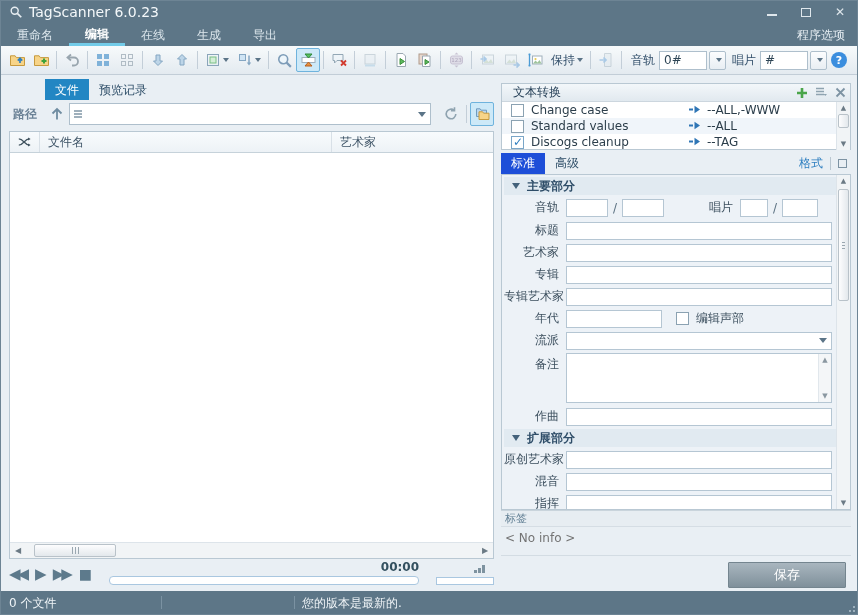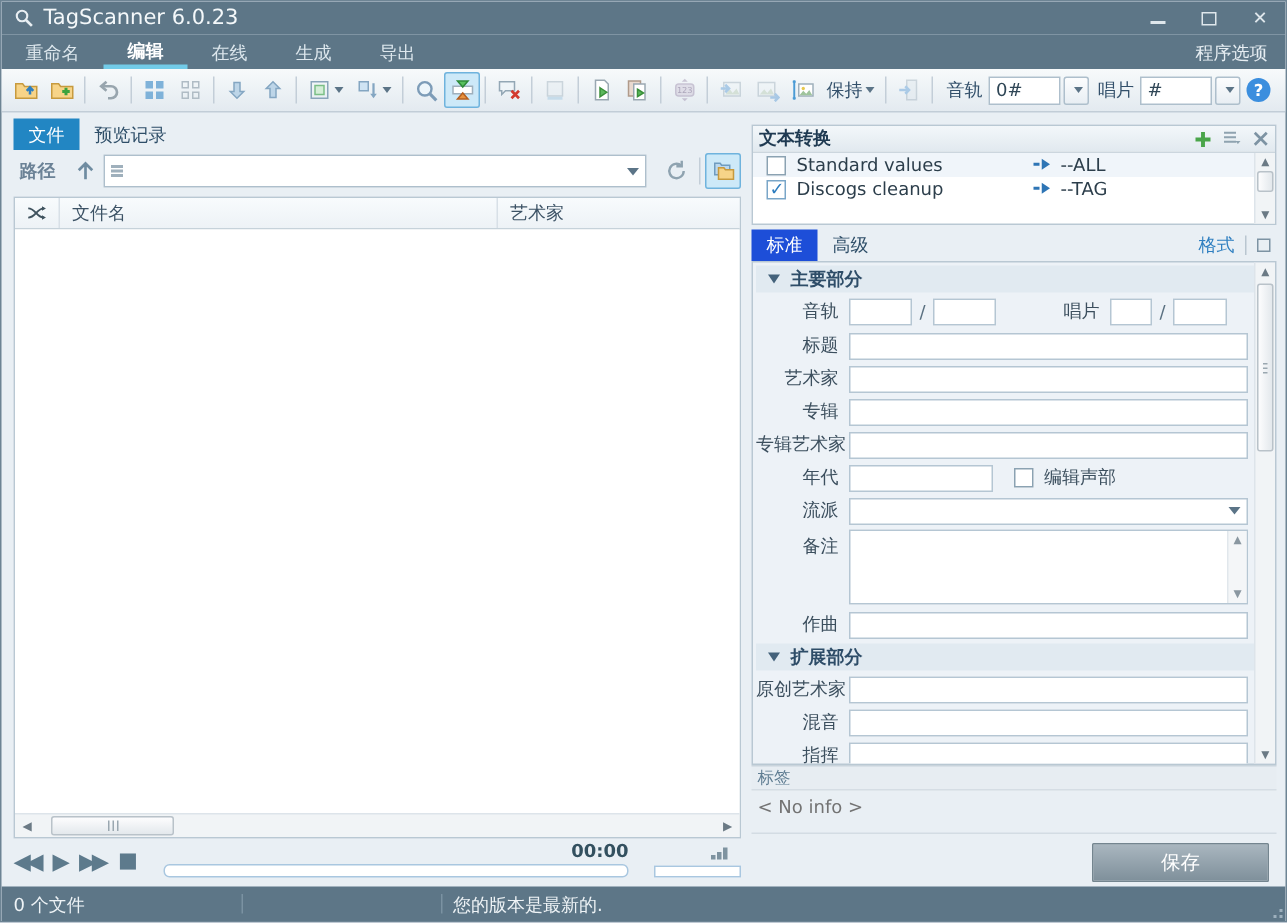--- a/index.html
+++ b/index.html
@@ -36,21 +36,21 @@
   .tb-ddbtn{width:17px;height:19px;margin-left:2px;border:1px solid #aebfcc;border-radius:2px;
     background:linear-gradient(#fcfdfe,#e8eef3);display:flex;align-items:center;justify-content:center;}
   .keep-btn{display:flex;align-items:center;padding:2px 4px;color:#33506b;}
   .help-btn{width:16px;height:16px;border-radius:50%;background:#3b8ede;color:#fff;font-weight:bold;
     display:flex;align-items:center;justify-content:center;font-size:11px;margin-left:4px;}
   
   .main{position:absolute;top:75px;left:0;right:0;bottom:23px;}
   
   .lp-tabs{position:absolute;left:8px;top:3px;display:flex;height:21px;}
   .lp-tab{padding:3px 10px 0 10px;color:#2e4e68;}
-  .lp-tab.active{background:#2286c3;color:#fff;}
+  .lp-tab.active{background:#2286c3;color:#fff;margin-left:36px;}
   .path-row{position:absolute;left:8px;top:26px;width:485px;height:24px;display:flex;align-items:center;}
   .path-label{color:#6b8296;margin:0 8px 0 4px;font-weight:bold;}
   .path-combo{flex:1;height:22px;background:#fff;border:1px solid #aebfcc;display:flex;align-items:center;padding:0 4px;margin-right:8px;}
   .combo-chev{margin-left:auto;width:0;height:0;border-left:4px solid transparent;border-right:4px solid transparent;border-top:5px solid #5b7487;}
   .mini-menu{display:flex;align-items:center;color:#9fb0bc;}
   .mini-menu i{display:block;width:8px;height:1.5px;background:#9fb0bc;box-shadow:0 3px 0 #9fb0bc,0 -3px 0 #9fb0bc;}
   .icon-btn{width:24px;height:24px;display:flex;align-items:center;justify-content:center;flex:none;
     border:1px solid transparent;border-radius:2px;}
   .icon-btn.active{background:#cde9f8;border-color:#6fb3dd;}
   .list-box{position:absolute;left:8px;top:55px;width:485px;height:428px;background:#fff;
@@ -80,21 +80,21 @@
   .p-vol{position:absolute;left:427px;width:58px;top:15px;height:8px;background:#fff;border:1px solid #a9c7e0;overflow:hidden;}
   .p-volfill{height:100%;background:#43a7d9;}
   .p-volicon{position:absolute;left:465px;top:3px;display:flex;align-items:flex-end;gap:1px;height:8px;}
   .p-volicon i{display:block;width:3px;background:#7e93a0;}
   
   .rp{position:absolute;left:500px;top:0;width:350px;height:100%;}
   .t-box{position:absolute;left:0;top:7px;width:350px;height:67px;background:#fff;border:1px solid #b9c8d3;
     display:flex;flex-direction:column;}
   .t-head{height:18px;flex:none;background:linear-gradient(#f3f7fa,#e1e9ef);border-bottom:1px solid #ccd6de;
     display:flex;align-items:center;padding:0 4px;}
-  .t-title{font-weight:bold;color:#1f3a52;}
+  .t-title{font-weight:normal;color:#1f3a52;margin-left:7px;}
   .t-head-icons{margin-left:auto;display:flex;align-items:center;gap:7px;}
   .t-list{flex:1;display:flex;}
   .t-rows{flex:1;}
   .t-row{height:16px;display:flex;align-items:center;padding:0 0 0 9px;color:#2c3e4b;}
   .t-row.alt{background:#f0f5fa;}
   .cb{width:13px;height:13px;border:1px solid #8ba2b2;background:#fff;flex:none;position:relative;}
   .cb[data-checked="true"]{border-color:#7aa6c8;}
   .cb[data-checked="true"]::after{content:"✓";position:absolute;left:1px;top:-2px;color:#2d7dbf;font-size:12px;font-weight:bold;}
   .t-label{margin-left:7px;}
   .t-arrow{position:absolute;left:186px;}
@@ -448,20 +448,29 @@
                 <path d="M1 1.5 h8 M1 4.5 h8 M1 7.5 h8" stroke="#8fa3b0" stroke-width="1.4"></path>
                 <path d="M9.5 9 L13 9 L11.25 11 z" fill="#8fa3b0" transform="translate(-1,-2)"></path>
               </svg>
             <svg width="11" height="11" viewBox="0 0 11 11">
                 <path d="M1.5 1.5 L9.5 9.5 M9.5 1.5 L1.5 9.5" stroke="#7d93a3" stroke-width="1.8"></path>
               </svg>
           </span>
         </div>
         <div class="t-list">
           <div class="t-rows">
+            <div class="t-row">
+              <span class="cb" data-checked="false"></span>
+              <span class="t-label">Change case</span>
+              <span class="t-arrow"><svg width="13" height="9" viewBox="0 0 13 9">
+                    <path d="M1 4.5 h4" stroke="#2e75b5" stroke-width="2"></path>
+                    <polygon points="6.5,0.8 12,4.5 6.5,8.2" fill="#2e75b5"></polygon>
+                  </svg></span>
+              <span class="t-value">--ALL,-WWW</span>
+            </div>
             <div class="t-row alt">
               <span class="cb" data-checked="false"></span>
               <span class="t-label">Standard values</span>
               <span class="t-arrow"><svg width="13" height="9" viewBox="0 0 13 9">
                     <path d="M1 4.5 h4" stroke="#2e75b5" stroke-width="2"></path>
                     <polygon points="6.5,0.8 12,4.5 6.5,8.2" fill="#2e75b5"></polygon>
                   </svg></span>
               <span class="t-value">--ALL</span>
             </div>
             <div class="t-row">

